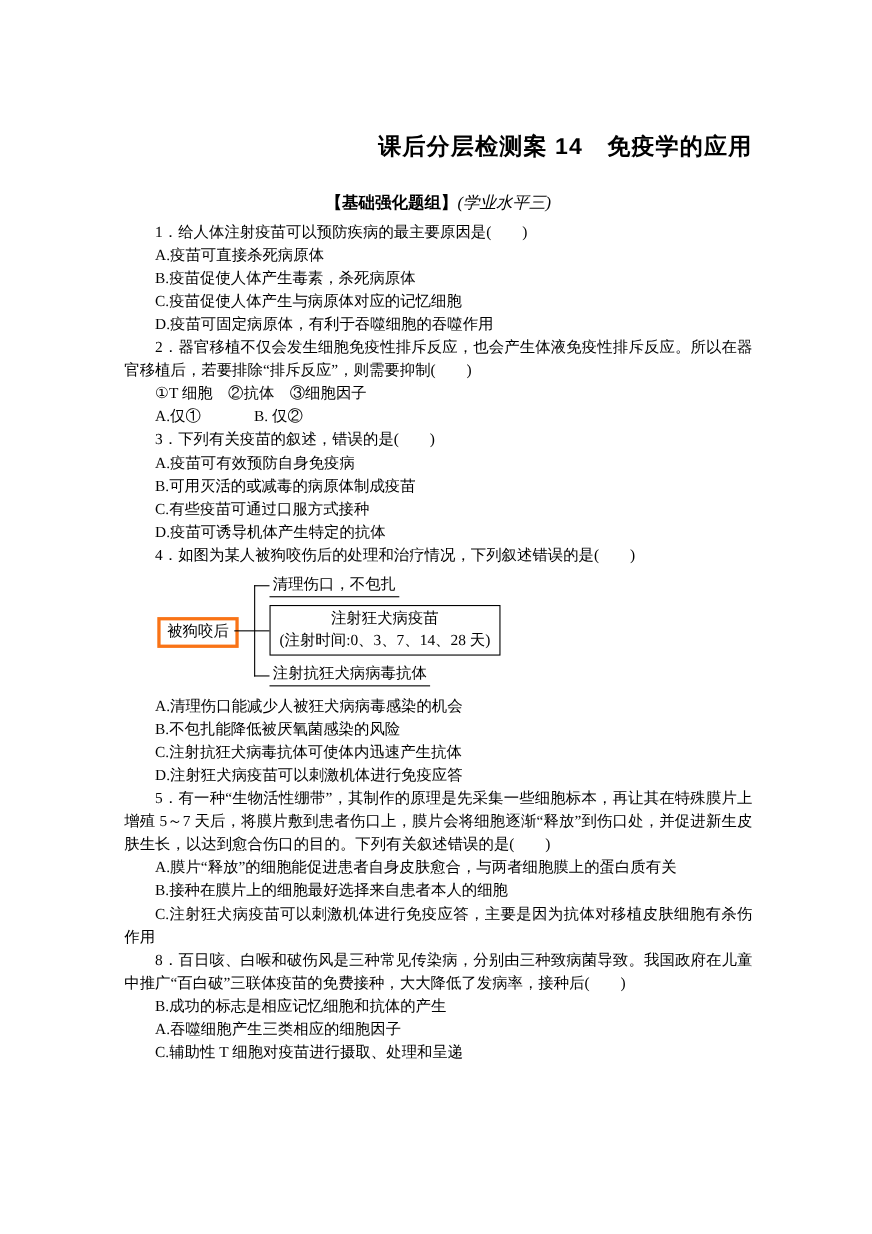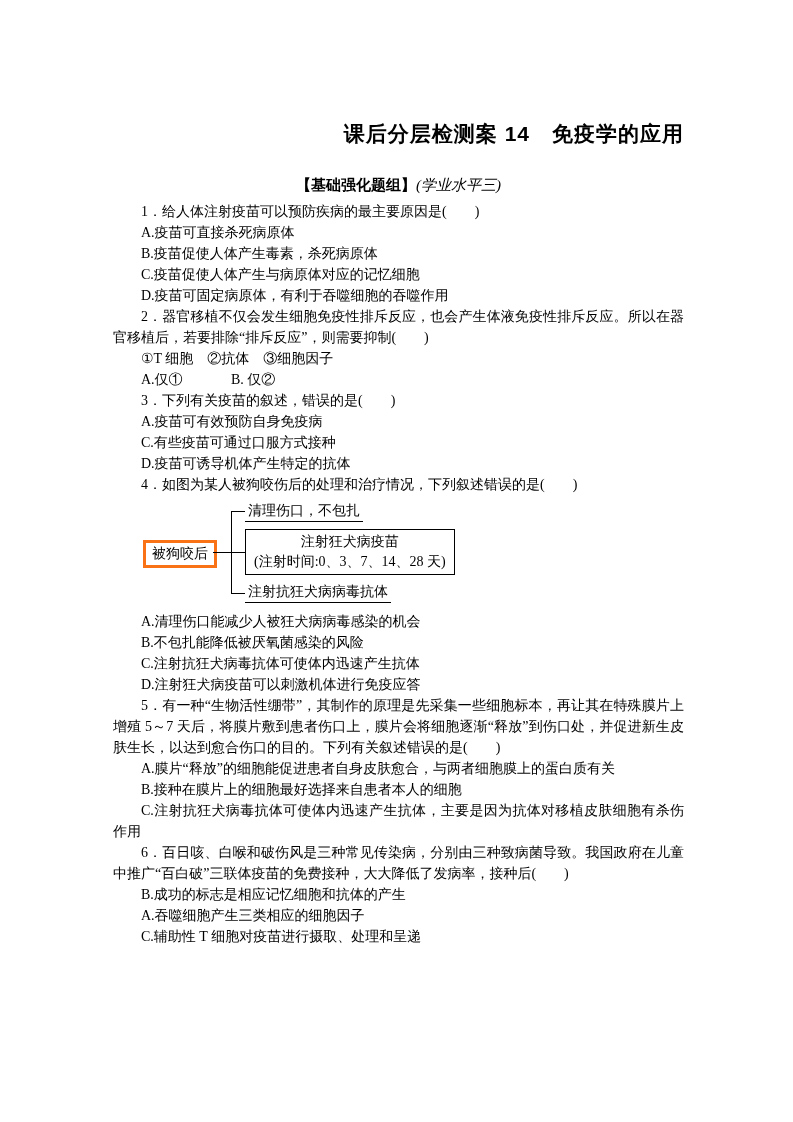--- a/index.html
+++ b/index.html
@@ -90,20 +90,21 @@
   <p class="para">B.疫苗促使人体产生毒素，杀死病原体</p>
   <p class="para">C.疫苗促使人体产生与病原体对应的记忆细胞</p>
   <p class="para">D.疫苗可固定病原体，有利于吞噬细胞的吞噬作用</p>
 
   <p class="para">2．器官移植不仅会发生细胞免疫性排斥反应，也会产生体液免疫性排斥反应。所以在器官移植后，若要排除“排斥反应”，则需要抑制(　　)</p>
   <p class="para">①T 细胞　②抗体　③细胞因子</p>
   <p class="para"><span class="col1">A.仅①</span><span>B. 仅②</span></p>
 
   <p class="para">3．下列有关疫苗的叙述，错误的是(　　)</p>
   <p class="para">A.疫苗可有效预防自身免疫病</p>
+  <p class="para">B.可用灭活的或减毒的病原体制成疫苗</p>
   <p class="para">C.有些疫苗可通过口服方式接种</p>
   <p class="para">D.疫苗可诱导机体产生特定的抗体</p>
 
   <p class="para">4．如图为某人被狗咬伤后的处理和治疗情况，下列叙述错误的是(　　)</p>
 
   <div class="diagram">
     <span class="diag-root">被狗咬后</span>
     <div class="dline" style="left:70px; top:49px; width:32px; height:1px;"></div>
     <div class="dline" style="left:88px; top:8px; width:1px; height:83px;"></div>
     <div class="dline" style="left:88px; top:8px; width:14px; height:1px;"></div>
@@ -117,20 +118,20 @@
   </div>
 
   <p class="para">A.清理伤口能减少人被狂犬病病毒感染的机会</p>
   <p class="para">B.不包扎能降低被厌氧菌感染的风险</p>
   <p class="para">C.注射抗狂犬病毒抗体可使体内迅速产生抗体</p>
   <p class="para">D.注射狂犬病疫苗可以刺激机体进行免疫应答</p>
 
   <p class="para">5．有一种“生物活性绷带”，其制作的原理是先采集一些细胞标本，再让其在特殊膜片上增殖 5～7 天后，将膜片敷到患者伤口上，膜片会将细胞逐渐“释放”到伤口处，并促进新生皮肤生长，以达到愈合伤口的目的。下列有关叙述错误的是(　　)</p>
   <p class="para">A.膜片“释放”的细胞能促进患者自身皮肤愈合，与两者细胞膜上的蛋白质有关</p>
   <p class="para">B.接种在膜片上的细胞最好选择来自患者本人的细胞</p>
-  <p class="para">C.注射抗狂犬病毒抗体可使体内迅速产生抗体，主要是因为抗体对移植皮肤细胞有杀伤作用</p>
+  <p class="para">C.注射狂犬病疫苗可以刺激机体进行免疫应答，主要是因为抗体对移植皮肤细胞有杀伤作用</p>
 
-  <p class="para">6．百日咳、白喉和破伤风是三种常见传染病，分别由三种致病菌导致。我国政府在儿童中推广“百白破”三联体疫苗的免费接种，大大降低了发病率，接种后(　　)</p>
+  <p class="para">8．百日咳、白喉和破伤风是三种常见传染病，分别由三种致病菌导致。我国政府在儿童中推广“百白破”三联体疫苗的免费接种，大大降低了发病率，接种后(　　)</p>
   <p class="para">B.成功的标志是相应记忆细胞和抗体的产生</p>
   <p class="para">A.吞噬细胞产生三类相应的细胞因子</p>
   <p class="para">C.辅助性 T 细胞对疫苗进行摄取、处理和呈递</p>
 
 </div>
 
 </body></html>

